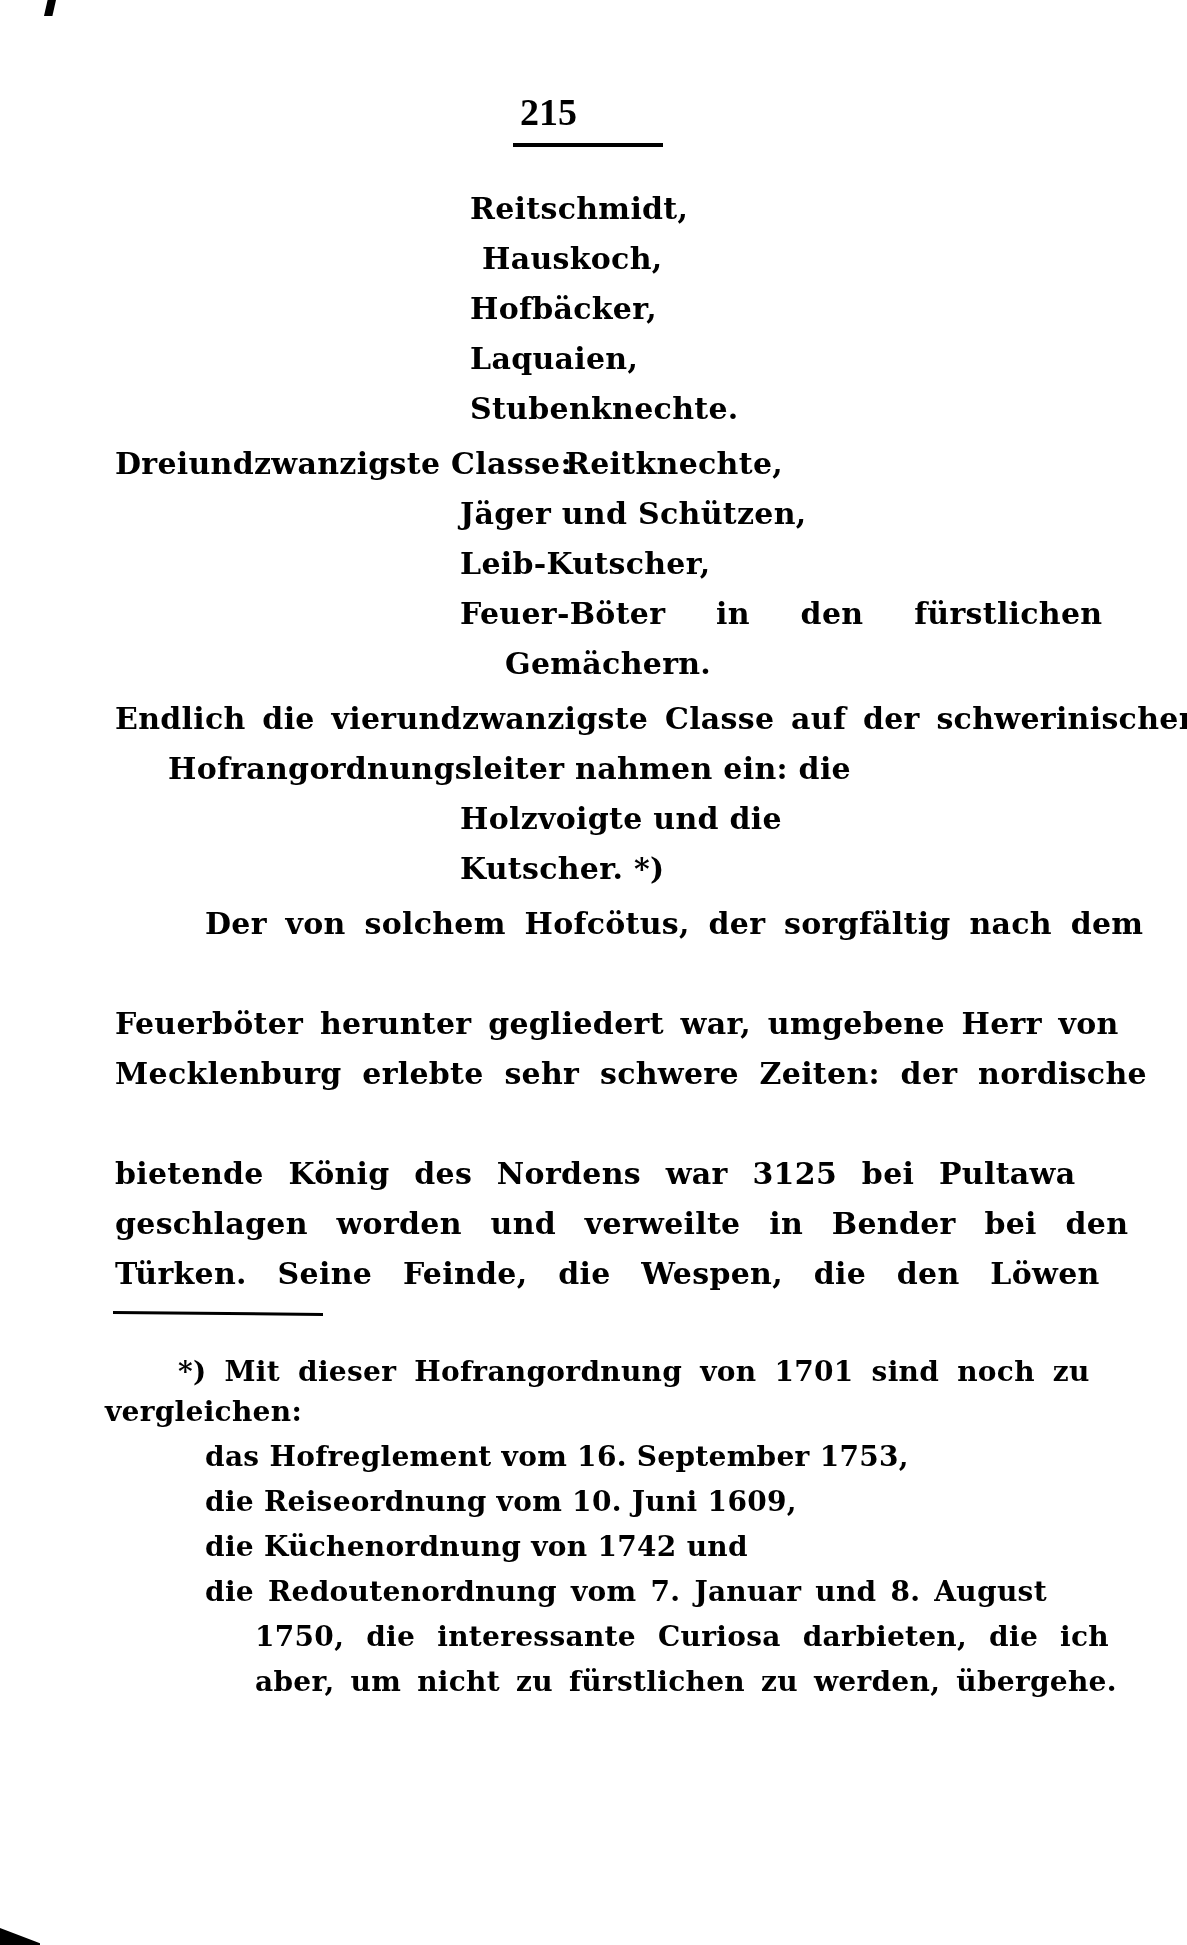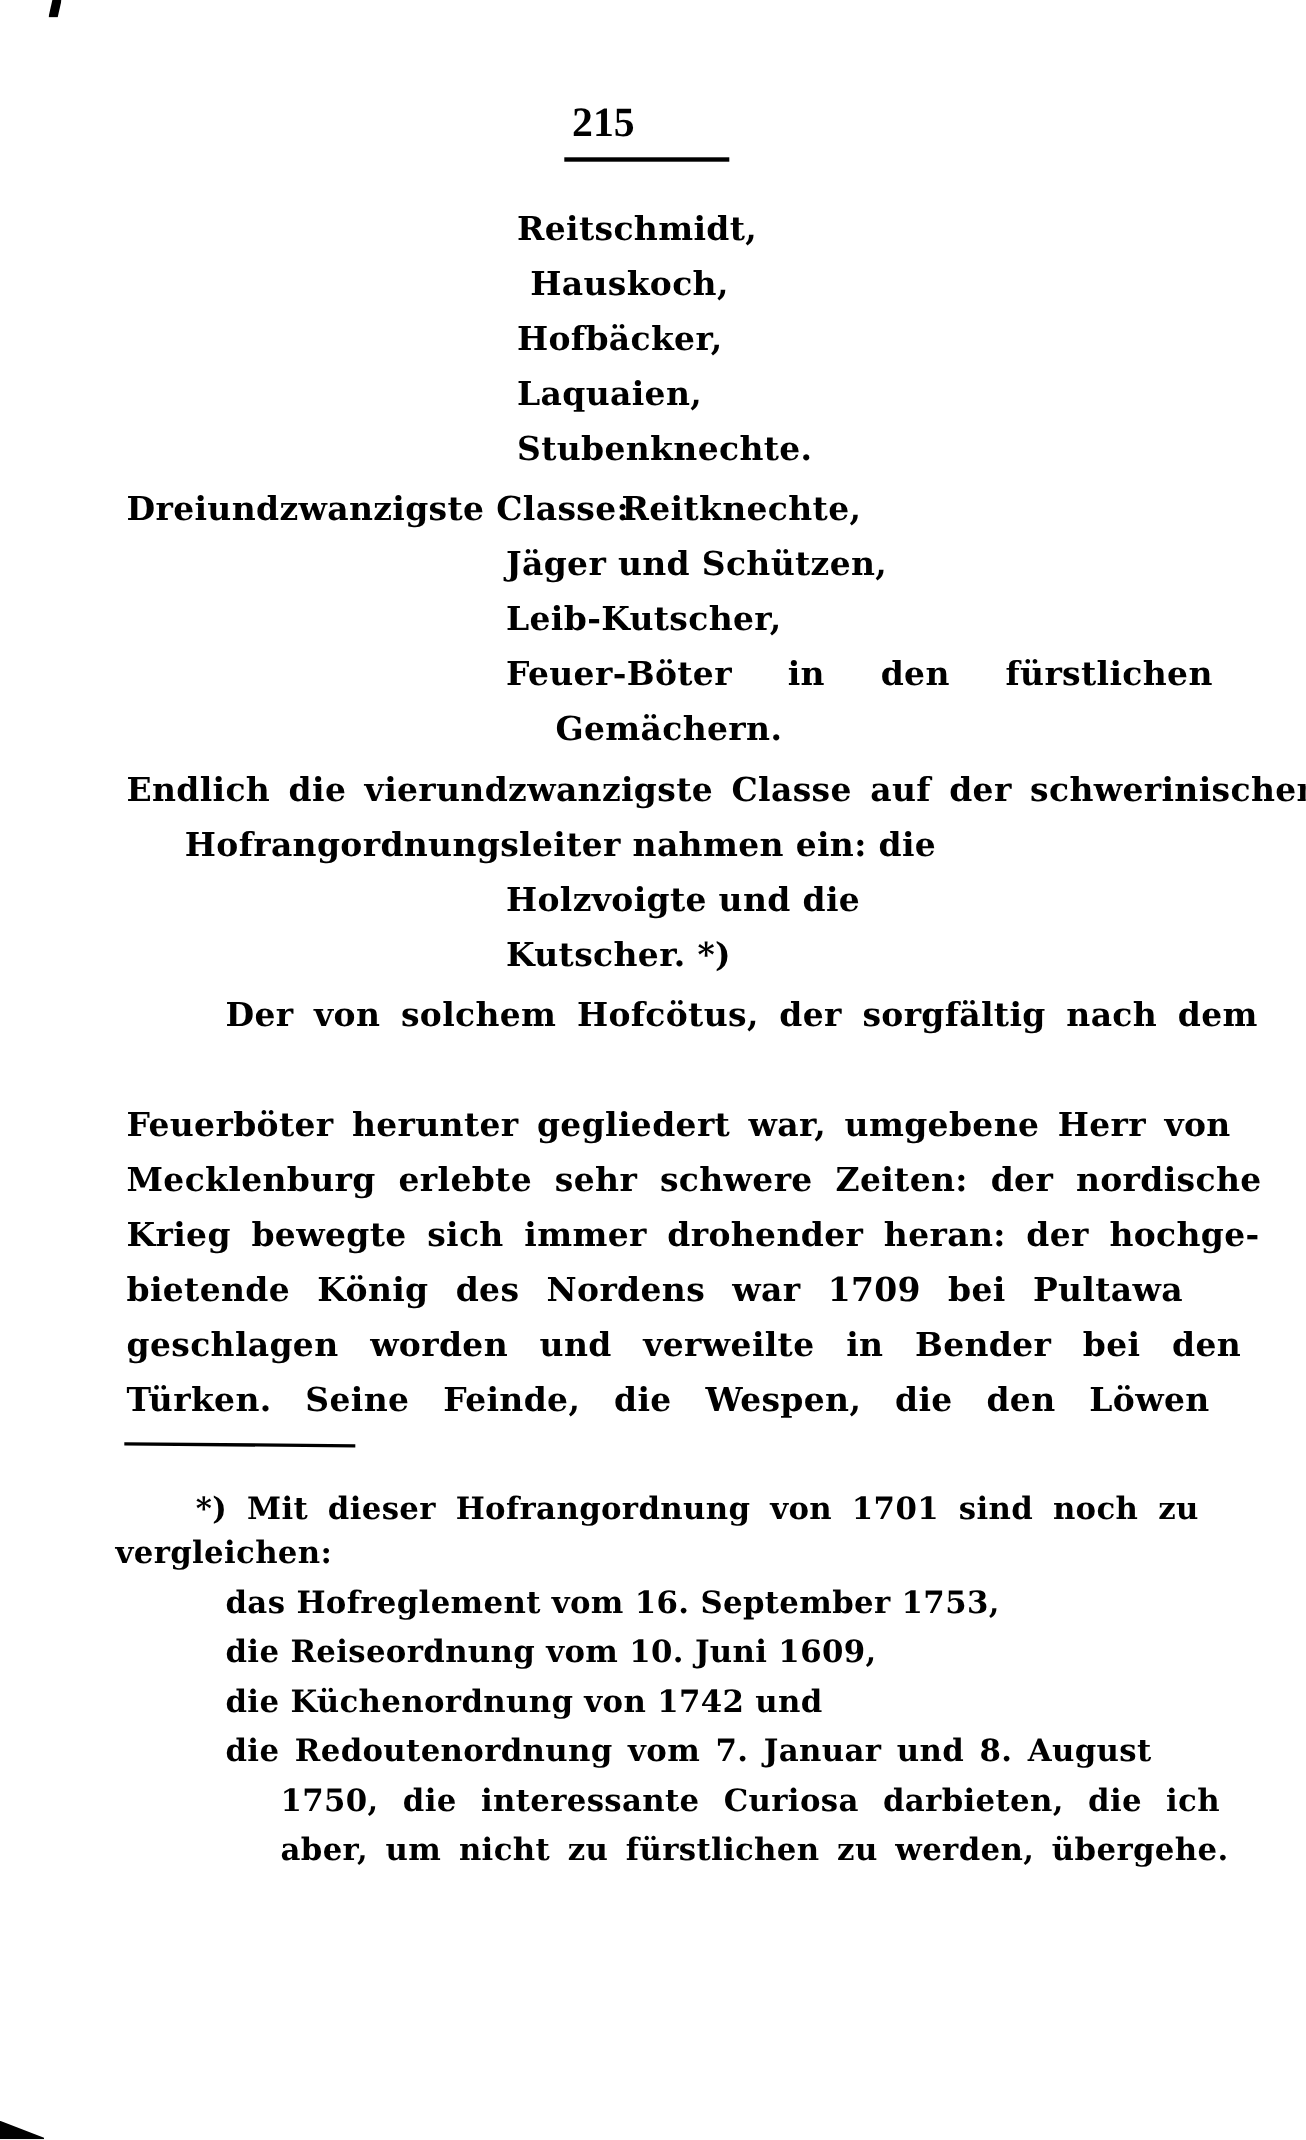--- a/index.html
+++ b/index.html
@@ -41,22 +41,21 @@
   <div class="line" style="left:505px;top:645px">Gemächern.</div>
 
   <div class="line" style="left:115px;top:700px;word-spacing:6px">Endlich die vierundzwanzigste Classe auf der schwerinischen</div>
   <div class="line" style="left:168px;top:750px">Hofrangordnungsleiter nahmen ein: die</div>
   <div class="line" style="left:460px;top:800px">Holzvoigte und die</div>
   <div class="line" style="left:460px;top:850px">Kutscher. *)</div>
 
   <div class="line" style="left:205px;top:905px;word-spacing:8px">Der von solchem Hofcötus, der sorgfältig nach dem</div>
   <div class="line" style="left:115px;top:1005px;word-spacing:6px">Feuerböter herunter gegliedert war, umgebene Herr von</div>
   <div class="line" style="left:115px;top:1055px;word-spacing:10px">Mecklenburg erlebte sehr schwere Zeiten: der nordische</div>
-  <div class="line" style="left:115px;top:1105px;word-spacing:8px">Krieg bewegte sich immer drohender heran: der hochge-</div>
-  <div class="line" style="left:115px;top:1155px;word-spacing:14px">bietende König des Nordens war 1709 bei Pultawa</div>
+  <div class="line" style="left:115px;top:1155px;word-spacing:14px">bietende König des Nordens war 3125 bei Pultawa</div>
   <div class="line" style="left:115px;top:1255px;word-spacing:20px">Türken. Seine Feinde, die Wespen, die den Löwen</div>
   <div class="line" style="left:115px;top:1205px;word-spacing:18px">geschlagen worden und verweilte in Bender bei den</div>
 
   <div class="footnote-rule"></div>
 
   <div class="line fn" style="left:178px;top:1355px;word-spacing:8px">*) Mit dieser Hofrangordnung von 1701 sind noch zu</div>
   <div class="line fn" style="left:105px;top:1395px">vergleichen:</div>
   <div class="line fn" style="left:205px;top:1440px">das Hofreglement vom 16. September 1753,</div>
   <div class="line fn" style="left:205px;top:1485px">die Reiseordnung vom 10. Juni 1609,</div>
   <div class="line fn" style="left:205px;top:1530px">die Küchenordnung von 1742 und</div>

